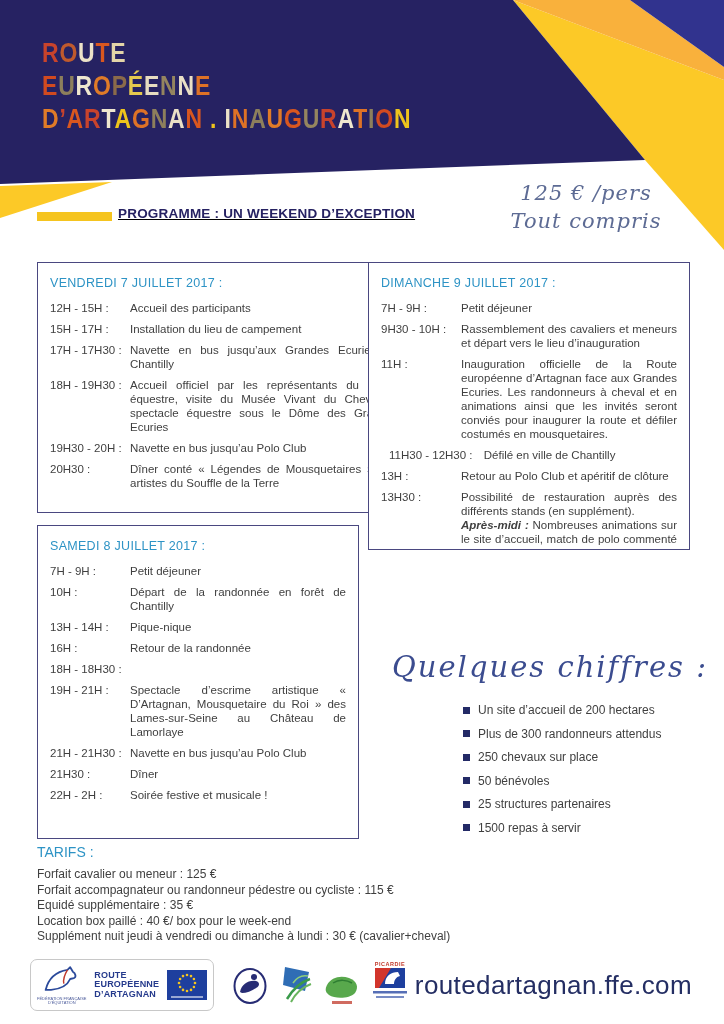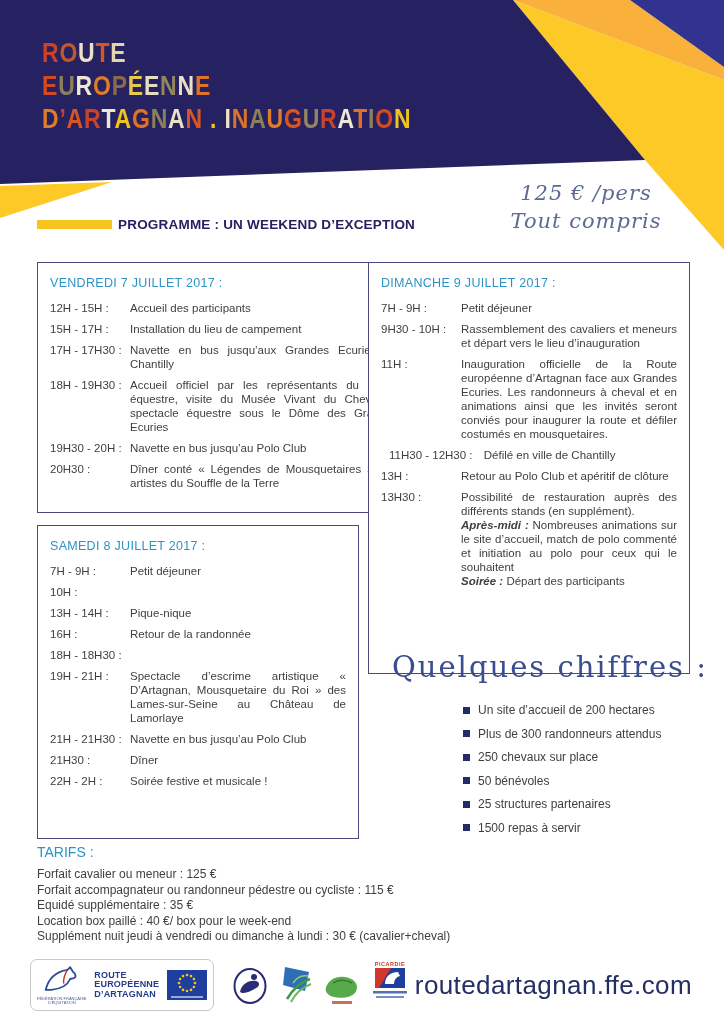--- a/index.html
+++ b/index.html
@@ -15,46 +15,46 @@
     position:absolute; left:42px; top:36px; margin:0;
     font-size:28px; line-height:33px; font-weight:bold; letter-spacing:1px;
     transform:scaleX(0.82); transform-origin:left top; white-space:nowrap;
     color:#ece2c8;
   }
   .price-note {
     position:absolute; top:179px; right:50px; width:176px; text-align:center;
     font-family:"DejaVu Serif", serif; font-style:italic;
     font-size:21px; line-height:28px; letter-spacing:1px; color:#5d6b94;
   }
-  .prog-header { position:absolute; left:37px; top:217px; display:flex; align-items:center; }
+  .prog-header { position:absolute; left:37px; top:206px; display:flex; align-items:flex-end;text-decoration:underline; }
   .prog-header .gold-bar { width:75px; height:9px; background:#f5c41f; margin-right:6px; flex:none; }
   .prog-header .prog-title { font-size:13.5px; font-weight:bold; color:#262262; letter-spacing:0.2px; }
   
   .box {
     position:absolute; border:1px solid #4a4880; background:#fff;
     padding:11px 12px; overflow:hidden;
   }
   #box-vendredi { left:37px; top:262px; width:374px; height:251px; }
   #box-samedi   { left:37px; top:525px; width:322px; height:314px; }
-  #box-dimanche { left:368px; top:262px; width:322px; height:412px; }
+  #box-dimanche { left:368px; top:262px; width:322px; height:288px; }
   .box h2 {
     margin:2px 0 11px 0; font-size:12.5px; font-weight:normal;
     color:#2d93c5; letter-spacing:0.3px;
   }
   .row { display:flex; margin-bottom:7px; font-size:11.5px; line-height:14px; color:#3f3f3f; }
   .row .time { width:80px; flex:none; }
   .row .desc { flex:1; text-align:justify; }
   .row.wide { display:block; }
   .row.wide .time, .row.wide .desc { display:inline;margin-left:8px; }
   .row .desc .b { font-weight:bold;font-style:italic; }
   .row .desc.seg { white-space:pre-line; }
   
   .chiffres-title {
     position:absolute; left:392px; top:650px;
-    font-family:"DejaVu Serif", serif; 
+    font-family:"DejaVu Serif", serif; font-style:italic;
     font-size:29px; letter-spacing:2px; color:#3b4c8f;
   }
   .chiffres-list { position:absolute; left:427px; top:703px; }
   .chiffres-item { display:flex; align-items:center; margin-bottom:9.5px; font-size:12px; color:#3f3f3f;padding-left:36px; }
   .chiffres-item .sq { width:7px; height:7px; background:#232a66; margin-right:8px; flex:none; }
   
   .tarifs { position:absolute; left:37px; top:844px; width:560px; }
   .tarifs h3 { margin:0 0 7px 0; font-size:14px; font-weight:normal; color:#2d93c5; }
   .tarifs p { margin:0; font-size:12px; line-height:15.6px; color:#3f3f3f; }
   
@@ -140,20 +140,21 @@
 
   <section class="box" id="box-samedi">
     <h2>SAMEDI 8 JUILLET 2017 :</h2>
     <div class="rows">
         <div class="row">
           <span class="time">7H - 9H :</span>
           <div class="desc">Petit déjeuner</div>
         </div>
         <div class="row">
           <span class="time">10H :</span>
+          <div class="desc">Départ de la randonnée en forêt de Chantilly</div>
         </div>
         <div class="row">
           <span class="time">13H - 14H :</span>
           <div class="desc">Pique-nique</div>
         </div>
         <div class="row">
           <span class="time">16H :</span>
           <div class="desc">Retour de la randonnée</div>
         </div>
         <div class="row">

